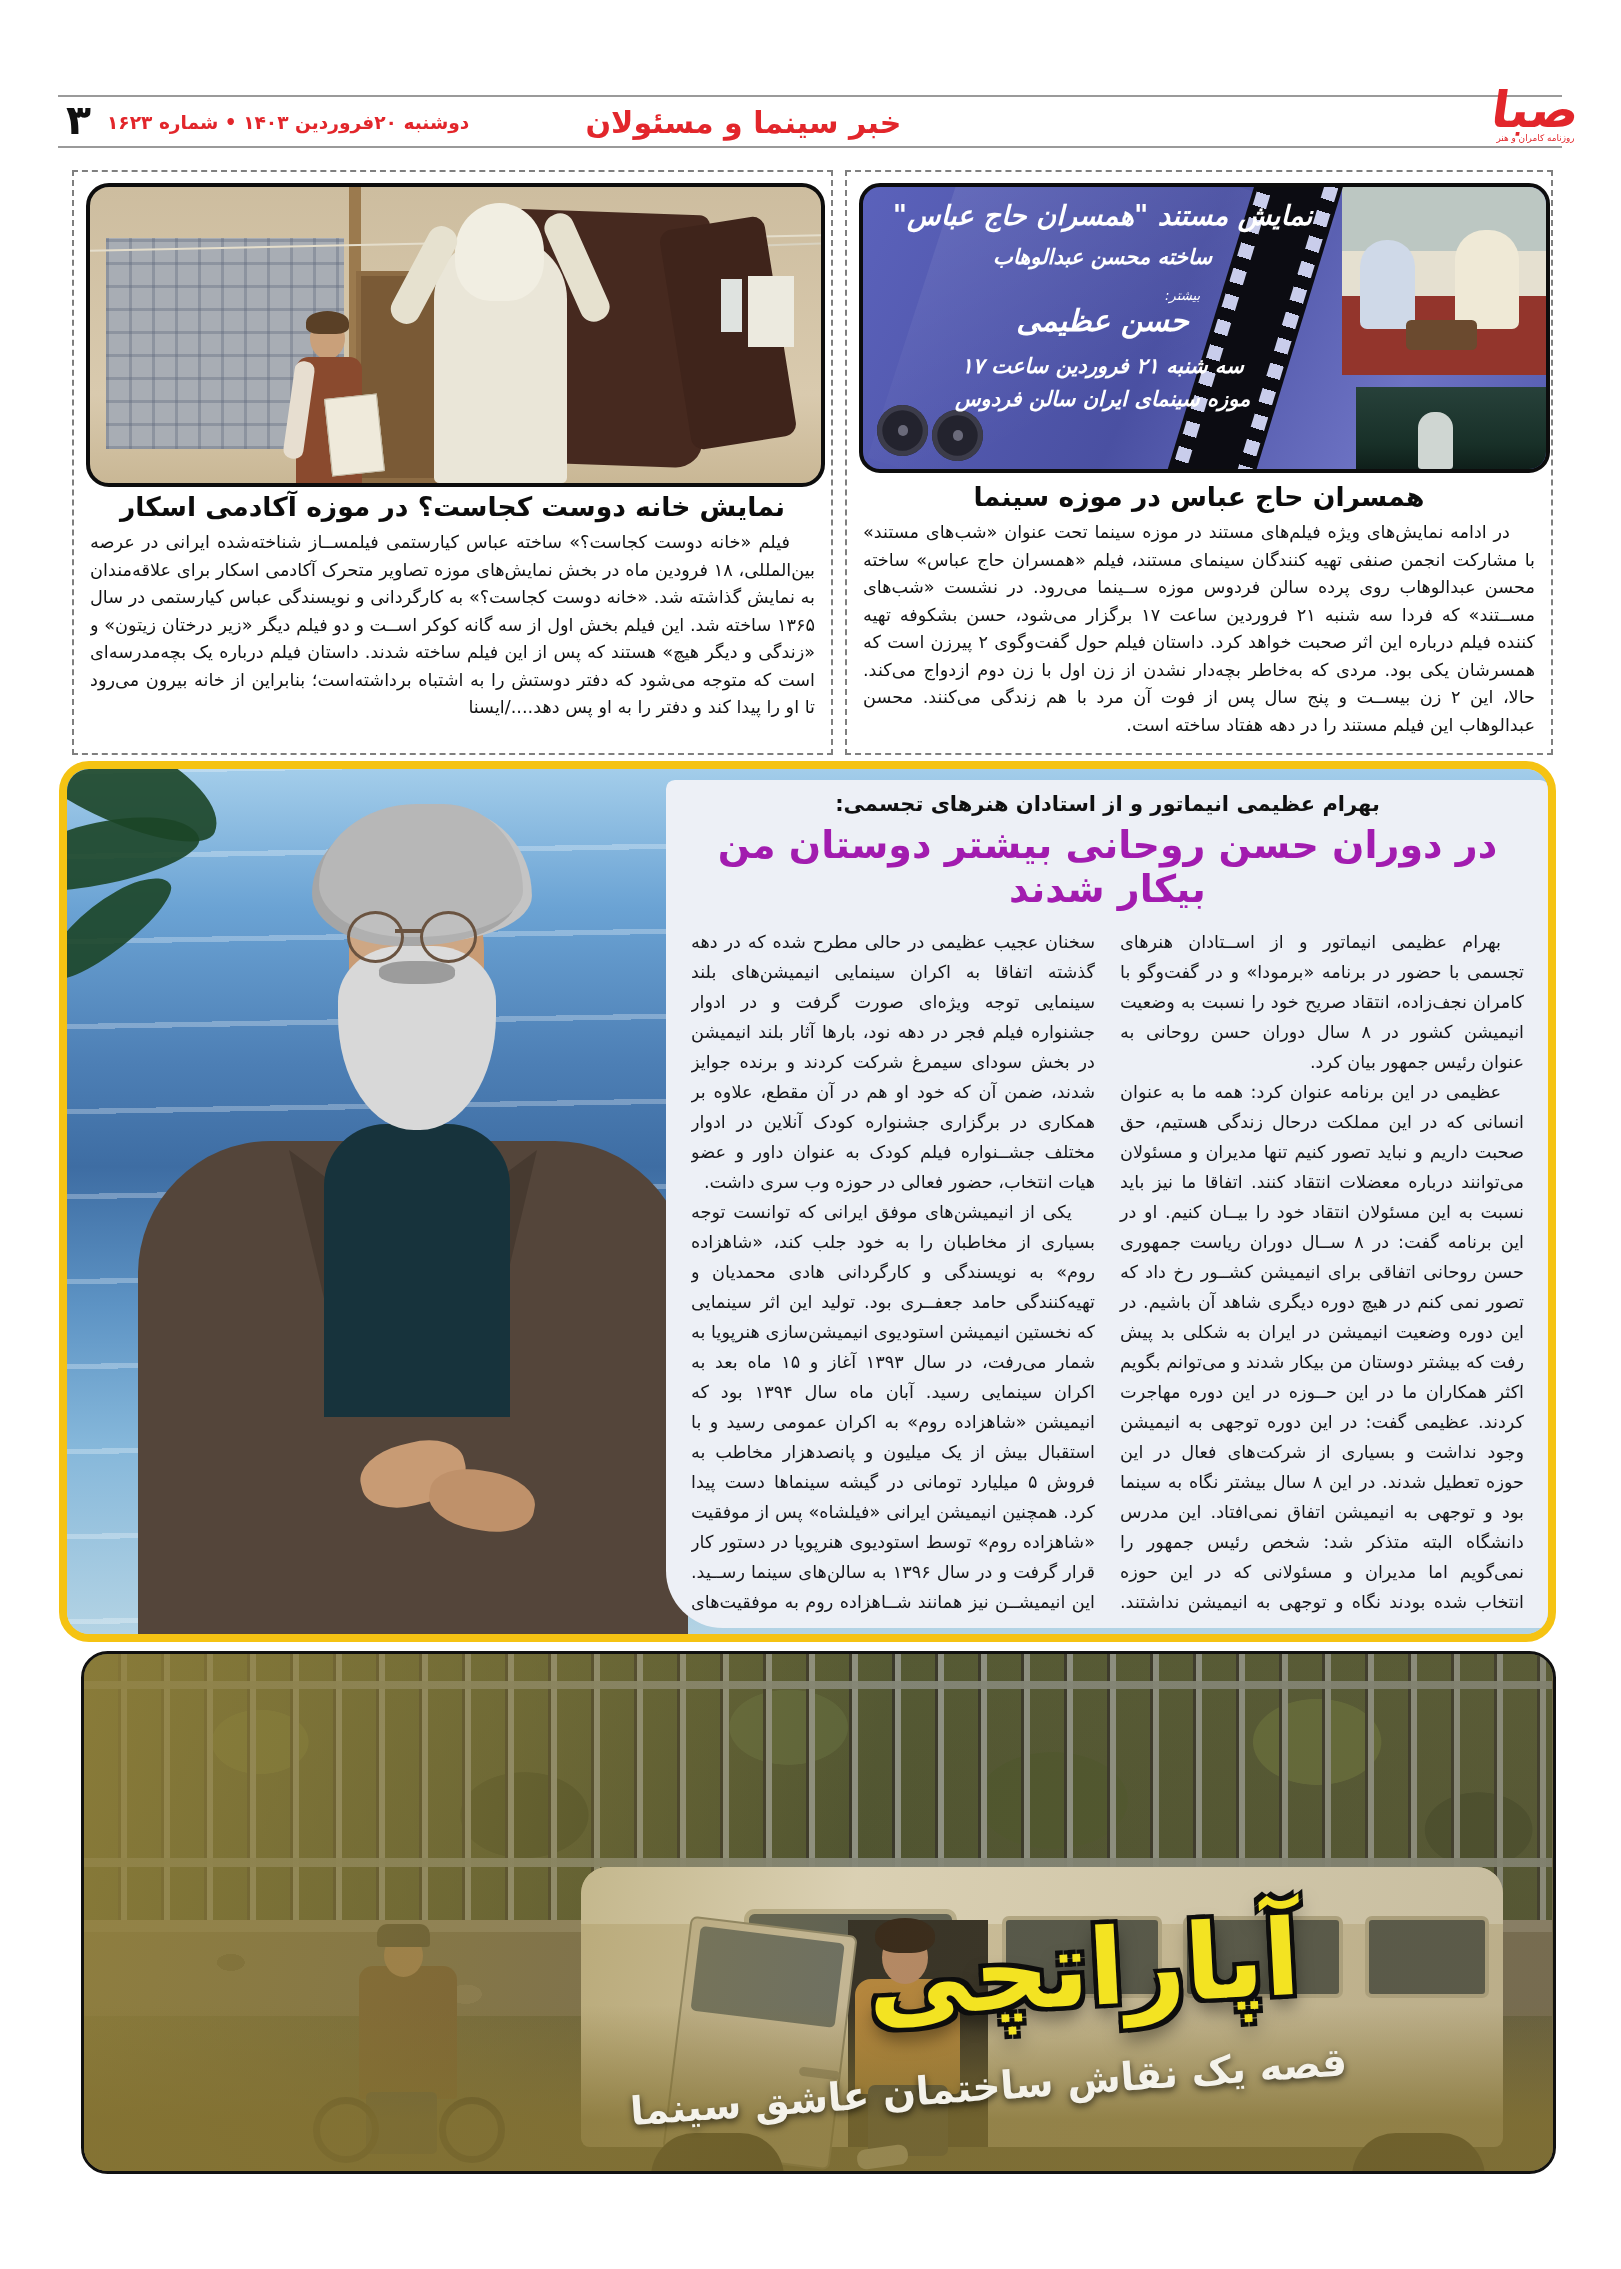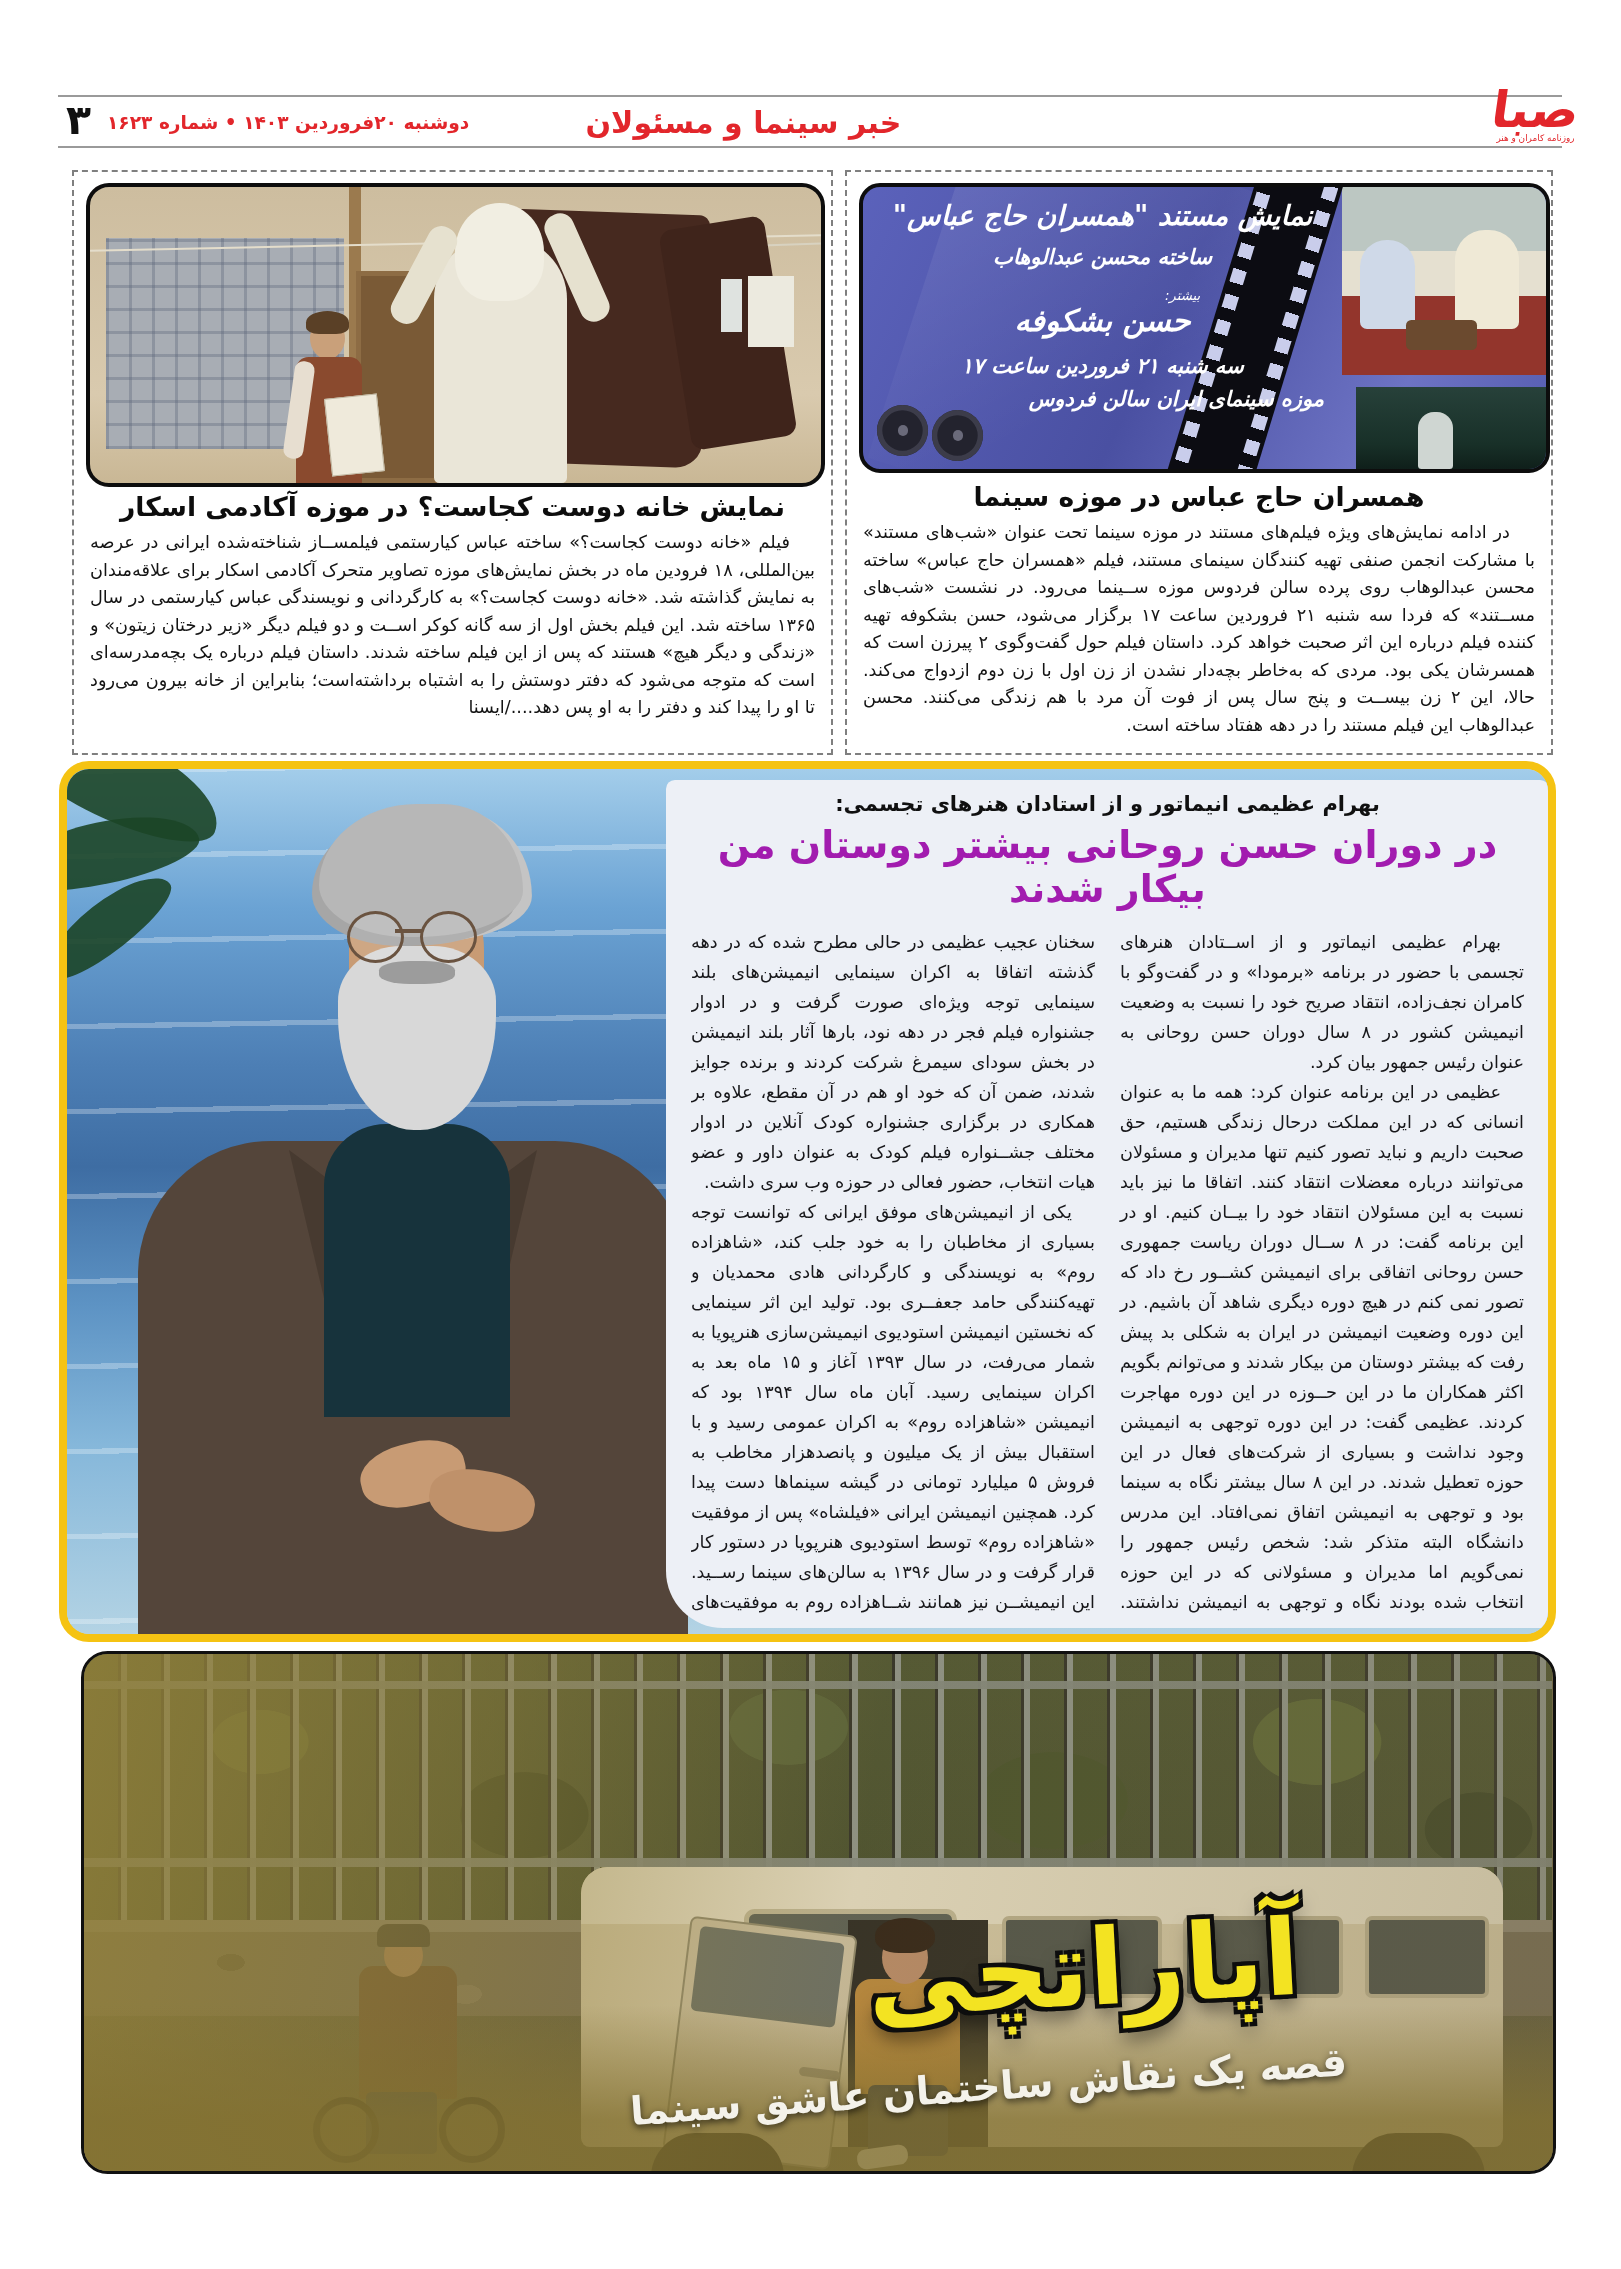--- a/index.html
+++ b/index.html
@@ -69,21 +69,21 @@
   .az-photo2 .fig{position:absolute;left:62px;top:25px;width:35px;height:57px;background:#cfd6d2;border-radius:16px 16px 3.5px 3.5px;}
   .reel{position:absolute;width:51px;height:51px;border-radius:50%;background:#23232e;
         box-shadow:inset 0 0 0 5.3px #3c3c4a;}
   .reel::before{content:"";position:absolute;left:20.4px;top:20.4px;width:10.6px;height:10.6px;border-radius:50%;background:#6a6a7a;}
   .az-text{position:absolute;left:17.7px;top:7px;width:443px;text-align:center;color:#ffffff;}
   .az-l1{font-size:27.5px;font-weight:bold;font-style:italic;margin-top:5.3px;}
   .az-l2{font-size:21px;font-weight:bold;font-style:italic;margin-top:14px;}
   .az-l3{font-size:13.3px;font-style:italic;margin-top:19.5px;margin-right:-160px;}
   .az-l4{font-size:30px;font-weight:bold;font-style:italic;margin-top:0px;}
   .az-l5{font-size:21px;font-weight:bold;font-style:italic;margin-top:16px;}
-  .az-l6{font-size:21px;font-weight:bold;font-style:italic;margin-top:8.9px;text-align:right;}
+  .az-l6{font-size:21px;font-weight:bold;font-style:italic;margin-top:8.9px;}
 
   
   .feature{position:absolute;left:60px;top:761px;width:1497px;height:881px;border:8px solid #f5c313;
            border-radius:30px;box-sizing:border-box;overflow:hidden;background:#bcd7ea;}
   .f-photo{position:absolute;inset:0;background:
       repeating-linear-gradient(179deg,rgba(255,255,255,.28) 0 5.3px,transparent 5.3px 85px),
       linear-gradient(180deg,#a3cdea 0%,#6ba3d4 16%,#4d7fb5 34%,#3e6da3 46%,#5d93c4 62%,#85b7da 78%,#b3d3e4 100%);}
   .palm{position:absolute;background:#1c4527;border-radius:50% 50% 50% 50%/60% 60% 40% 40%;opacity:.9;}
   .palm.p1{left:-53px;top:-26.6px;width:213px;height:80px;transform:rotate(24deg);}
   .palm.p2{left:-62px;top:53px;width:195px;height:62px;transform:rotate(-12deg);}
@@ -218,21 +218,21 @@
       <div class="az-photo2">
           <div class="fig"></div>
         </div>
       <div class="az-strip"></div>
       <div class="reel" style="left:14px;top:218px;"></div>
       <div class="reel" style="left:69px;top:223px;"></div>
       <div class="az-text">
         <div class="az-l1">نمایش مستند "همسران حاج عباس"</div>
         <div class="az-l2">ساخته محسن عبدالوهاب</div>
         <div class="az-l3">بیشتر:</div>
-        <div class="az-l4">حسن بشکوفه</div>
+        <div class="az-l4">حسن عظیمی</div>
         <div class="az-l5">سه شنبه ۲۱ فروردین ساعت ۱۷</div>
         <div class="az-l6">موزه سینمای ایران سالن فردوس</div>
       </div>
     </div>
     <h2>همسران حاج عباس در موزه سینما</h2>
     <p class="body">در ادامه نمایش‌های ویژه فیلم‌های مستند در موزه سینما تحت عنوان «شب‌های مستند» با مشارکت انجمن صنفی تهیه کنندگان سینمای مستند، فیلم «همسران حاج عباس» ساخته محسن عبدالوهاب روی پرده سالن فردوس موزه ســینما می‌رود. در نشست «شب‌های مســتند» که فردا سه شنبه ۲۱ فروردین ساعت ۱۷ برگزار می‌شود، حسن بشکوفه تهیه کننده فیلم درباره این اثر صحبت خواهد کرد. داستان فیلم حول گفت‌وگوی ۲ پیرزن است که همسرشان یکی بود. مردی که به‌خاطر بچه‌دار نشدن از زن اول با زن دوم ازدواج می‌کند. حالا، این ۲ زن بیســت و پنج سال پس از فوت آن مرد با هم زندگی می‌کنند. محسن عبدالوهاب این فیلم مستند را در دهه هفتاد ساخته است.</p>
   </section>
 
   <section class="feature">
     <div class="f-photo">

